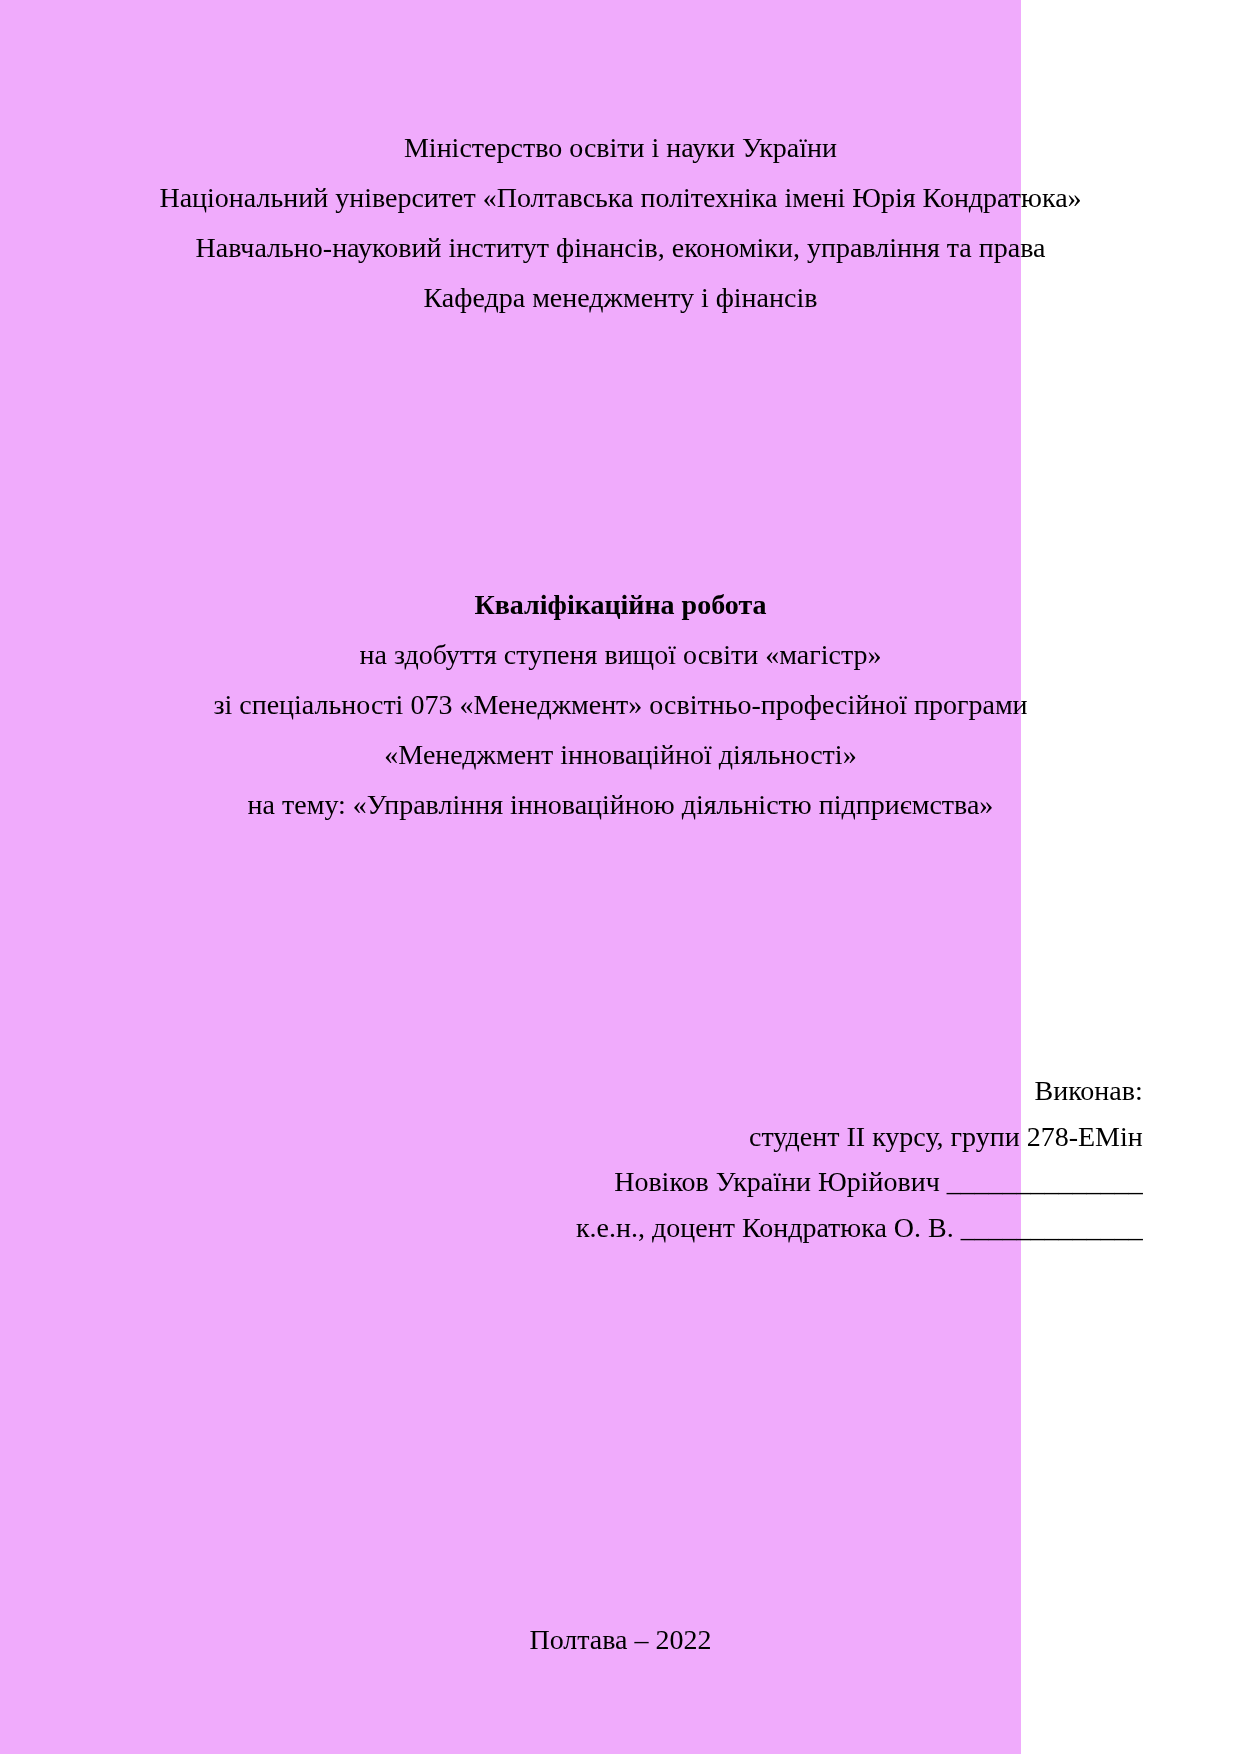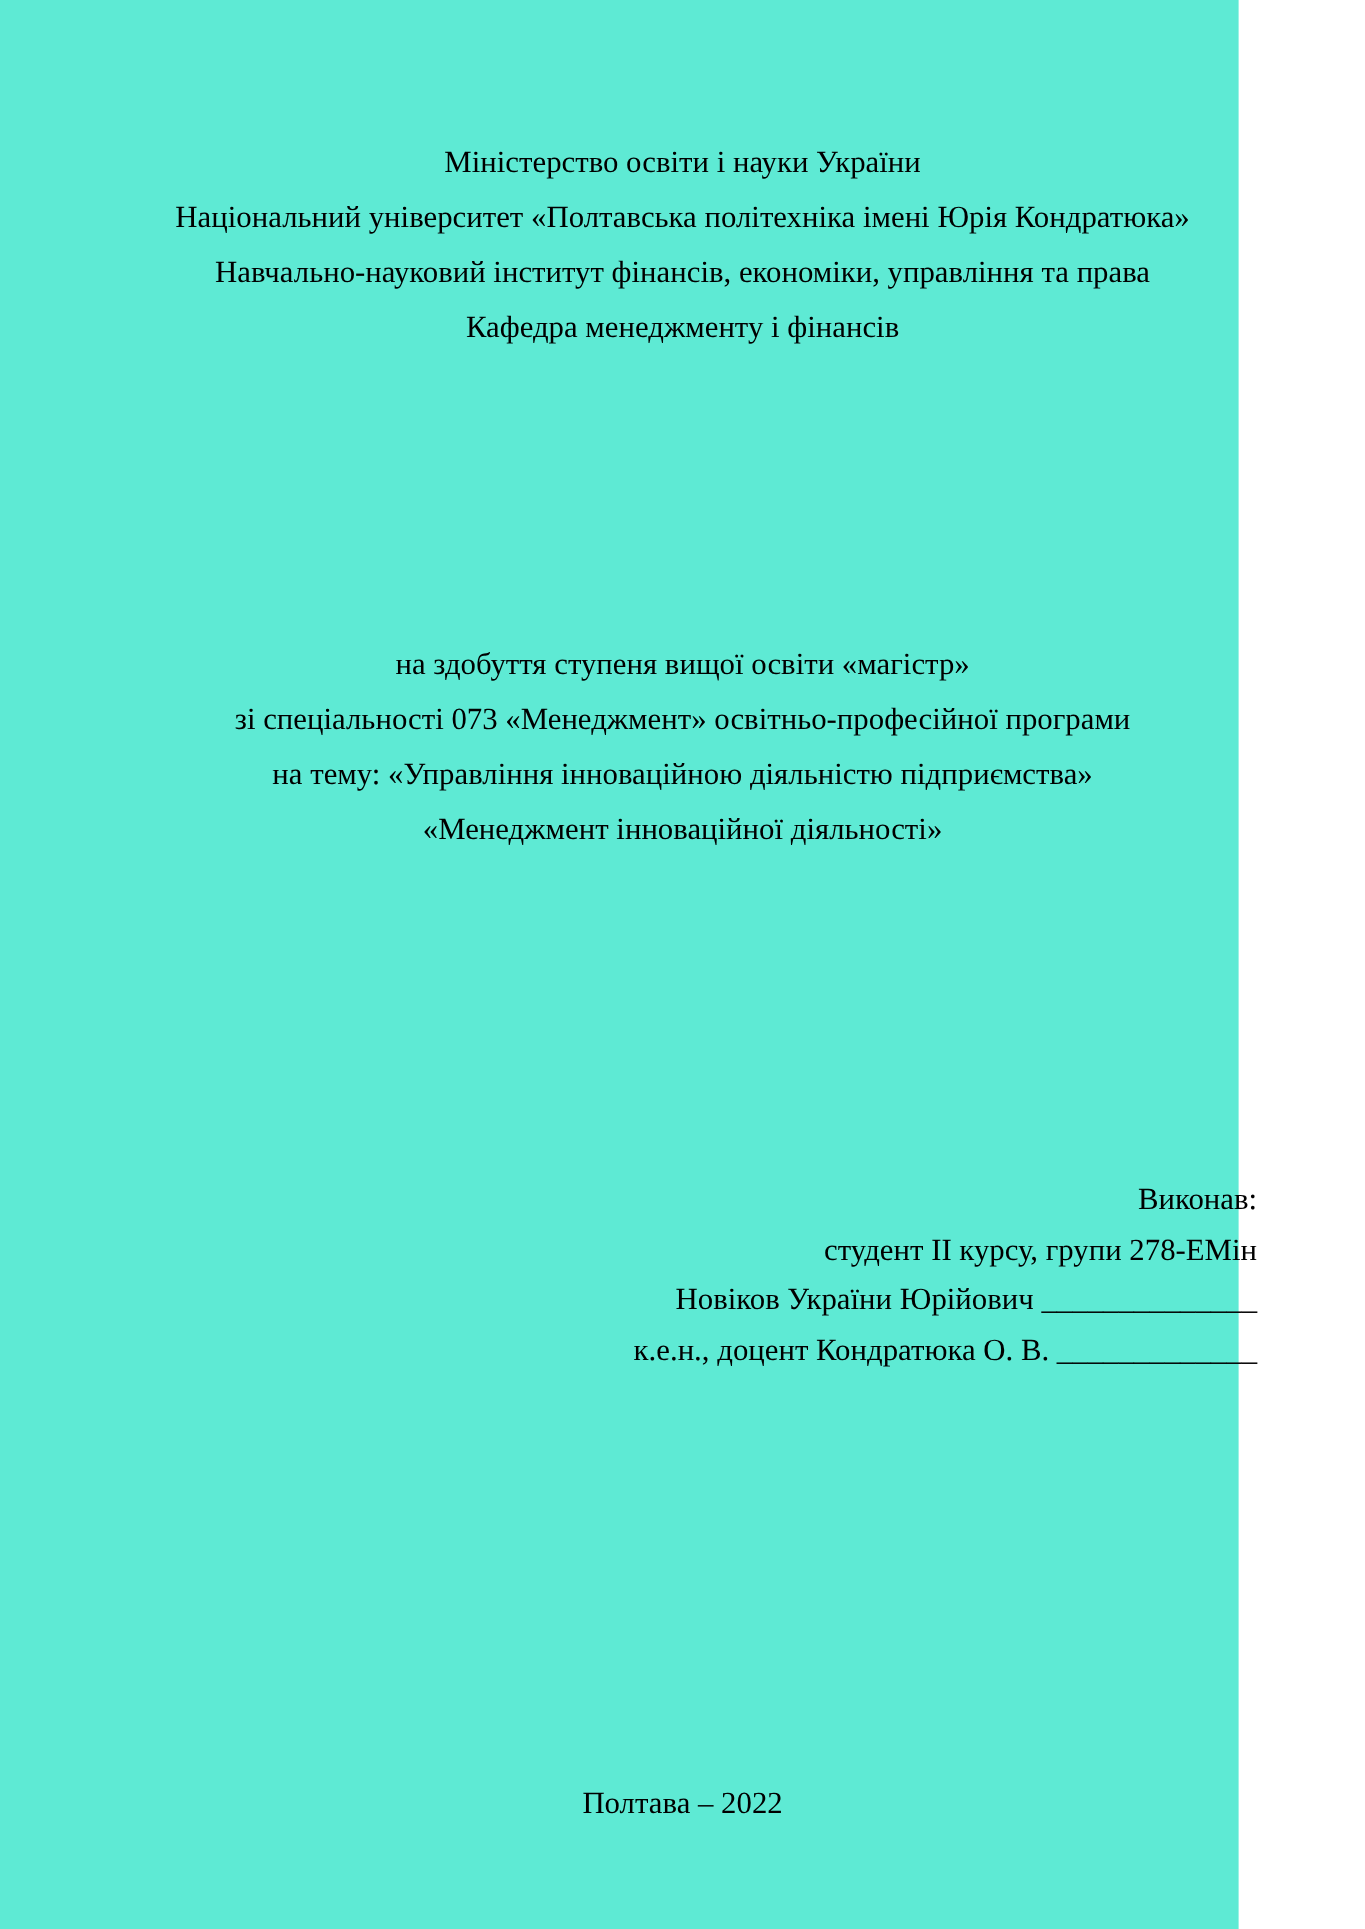--- a/index.html
+++ b/index.html
@@ -1,19 +1,19 @@
 <!DOCTYPE html>
 <html><head>
   <meta charset="utf-8">
   <style>
     html, body { margin: 0; padding: 0; background: #ffffff; }
     body { width: 1241px; height: 1754px; position: relative; overflow: hidden; }
     .page {
-      position: absolute; left: 0; top: 0; width: 1126px; height: 1754px;
-      background: #5eead4; color: #000000;
+      position: absolute; left: 0; top: 0; width: 1021px; height: 1754px;
+      background: #f0abfc; color: #000000;
       font-family: "Liberation Serif", "DejaVu Serif", serif;
       font-size: 28px;
     }
     .center-block { position: absolute; left: 0; width: 1241px; text-align: center; }
     .line { height: 50px; line-height: 50px; white-space: nowrap; }
     .header-block { top: 123px; }
     .title-block { top: 580px; }
     .title-block .bold { font-weight: bold; }
     .sign-block { position: absolute; left: 576px; top: 1068px; text-align: right; }
     .sign-block .line { height: 45.5px; line-height: 45.5px; }
@@ -25,24 +25,25 @@
 <div class="page">
 
   <div class="center-block header-block">
     <div class="line">Міністерство освіти і науки України</div>
     <div class="line">Національний університет «Полтавська політехніка імені Юрія Кондратюка»</div>
     <div class="line">Навчально-науковий інститут фінансів, економіки, управління та права</div>
     <div class="line">Кафедра менеджменту і фінансів</div>
   </div>
 
   <div class="center-block title-block">
+    <div class="line bold">Кваліфікаційна робота</div>
     <div class="line">на здобуття ступеня вищої освіти «магістр»</div>
     <div class="line">зі спеціальності 073 «Менеджмент» освітньо-професійної програми</div>
+    <div class="line">«Менеджмент інноваційної діяльності»</div>
     <div class="line">на тему: «Управління інноваційною діяльністю підприємства»</div>
-    <div class="line">«Менеджмент інноваційної діяльності»</div>
   </div>
 
   <div class="sign-block">
     <div class="line">Виконав:</div>
     <div class="line">студент ІІ курсу, групи 278-ЕМін</div>
     <div class="line">Новіков України Юрійович ______________</div>
     <div class="line">к.е.н., доцент Кондратюка О. В. _____________</div>
   </div>
 
   <div class="center-block city-block">

